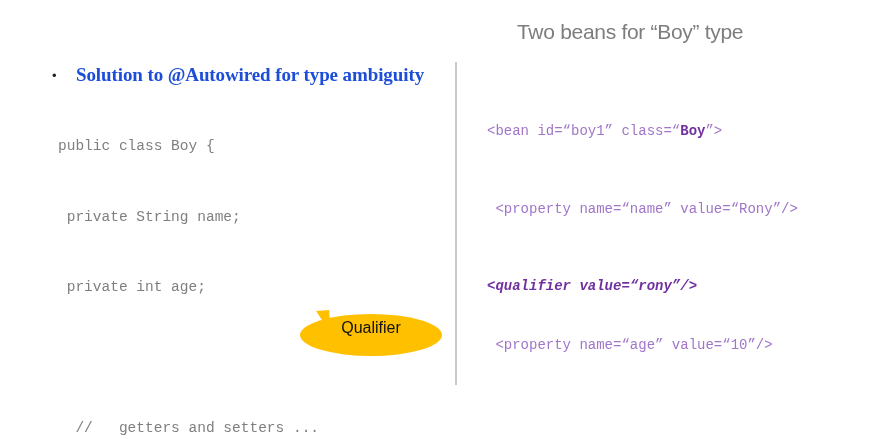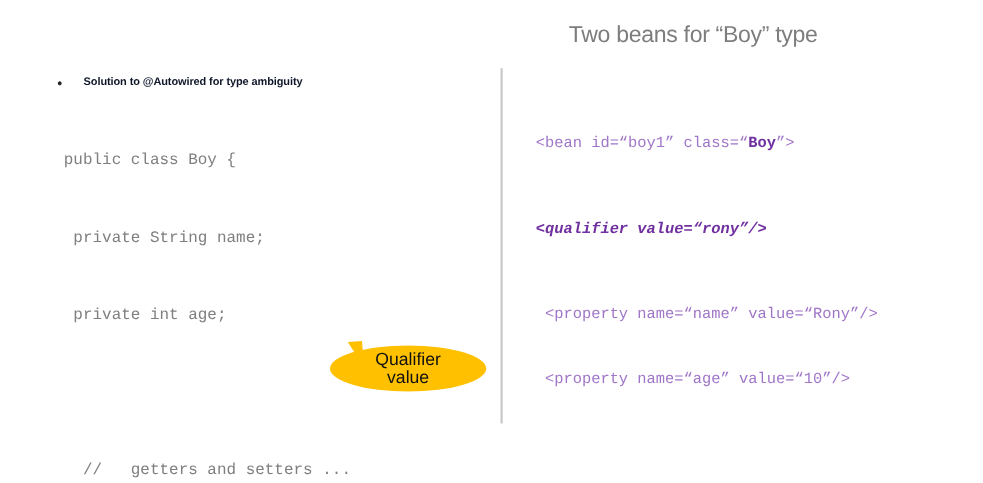--- a/index.html
+++ b/index.html
@@ -41,24 +41,24 @@
   }
   .bullet-dot {
     width: 12px;
     flex: 0 0 12px;
     color: #262626;
     font-size: 13px;
     line-height: 18px;
     padding-top: 1px;
   }
   .bullet-text {
-    font-family: Liberation Sans, sans-serif;
-    font-size: 10px;
+    font-family: Liberation Serif, serif;
+    font-size: 19px;
     font-weight: bold;
-    color: #0f172a;
+    color: #1d4ed8;
     line-height: 18px;
     letter-spacing: -0.1px;
     padding-left: 12px;
     white-space: nowrap;
   }
 
   .java-code {
     position: absolute;
     left: 58px;
     top: 88px;
@@ -189,38 +189,37 @@
       
       
       
     </div>
 
     <div class="callout">
       <div class="callout-oval"></div>
       <div class="callout-tail"></div>
       <div class="callout-text">
         <div>Qualifier</div>
-        <div>value</div>
       </div>
     </div>
   </div>
 
   <div class="divider"></div>
 
   <div class="right-pane">
 
     <div class="right-title">Two beans for “Boy” type</div>
 
     <div class="xml-code">
 
       <span class="ln blk-purple"><span>&lt;bean id=“boy1” class=“</span><span class="bold-dark">Boy</span><span>”&gt;</span></span>
 
+      <span class="ln blk-purple"> &lt;property name=“name” value=“Rony”/&gt;</span>
+
       <span class="ln blk-purple"><span class="q-line">&lt;qualifier value=“rony”/&gt;</span></span>
-
-      <span class="ln blk-purple"> &lt;property name=“name” value=“Rony”/&gt;</span>
       <span class="ln blk-purple"> &lt;property name=“age” value=“10”/&gt;</span>
 
       
 
       
 
       
 
       
       

